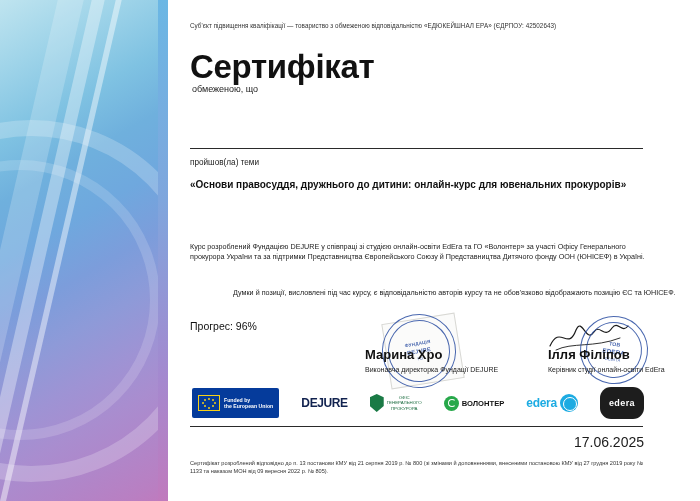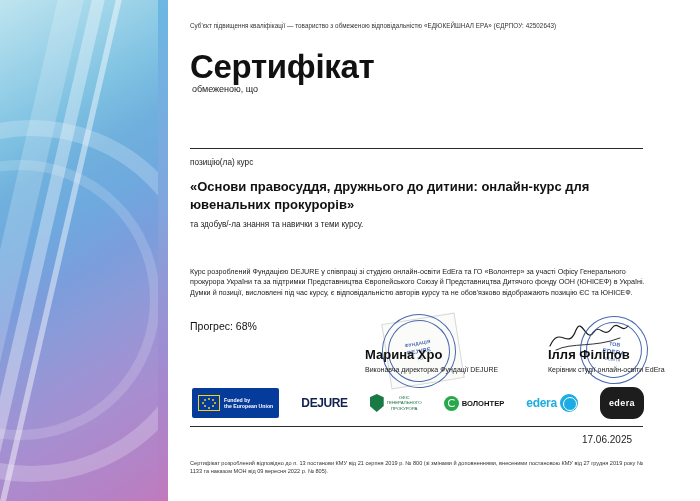--- a/index.html
+++ b/index.html
@@ -122,42 +122,42 @@
     top: 158px;
     left: 0;
     font-size: 8.2px;
     color: #222;
   }
   .course-name {
     position: absolute;
     top: 178px;
     left: 0;
     width: 440px;
-    font-size: 13px;
+    font-size: 10px;
     font-weight: bold;
     color: #111;
     line-height: 1.35;
   }
   .acquired {
     position: absolute;
     top: 220px;
     left: 0;
     font-size: 8.2px;
     color: #222;
   }
   .para {
     position: absolute;
     left: 0;
     width: 455px;
     font-size: 7.2px;
     color: #222;
     line-height: 1.45;
   }
-  .para.p1 { top: 242px; margin-top: 25px; }
-  .para.p2 { top: 288px; }
+  .para.p1 { top: 242px; }
+  .para.p2 { top: 288px; margin-left: 43px; }
   .progress {
     position: absolute;
     top: 320px;
     left: 0;
     font-size: 10.5px;
     color: #111;
   }
 
   
   .sig-block {
@@ -383,22 +383,22 @@
     top: 434px;
     left: 0;
     font-size: 8.4px;
     color: #1b1b1b;
   }
   .cert-date {
     position: absolute;
     top: 434px;
     left: 380px;
     width: 74px;
-    text-align: center;
-    font-size: 10px;
+    text-align: right;
+    font-size: 14px;
     color: #1b1b1b;
   }
   .legal {
     position: absolute;
     top: 459px;
     left: 0;
     width: 455px;
     font-size: 5.6px;
     line-height: 1.45;
     color: #333;
@@ -420,28 +420,27 @@
 
   <div class="content">
 
     <div class="top-note">Суб'єкт підвищення кваліфікації — товариство з обмеженою відповідальністю «ЕДЮКЕЙШНАЛ ЕРА» (ЄДРПОУ: 42502643)</div>
 
     <div class="title">Сертифікат</div>
     <div class="subtitle">обмеженою, що</div>
 
     <div class="rule r1"></div>
 
-    <div class="passed-label">позицію(ла) курс</div>
+    <div class="passed-label">пройшов(ла) теми</div>
     <div class="course-name">«Основи правосуддя, дружнього до дитини: онлайн-курс для ювенальних прокурорів»</div>
-    <div class="acquired">та здобув/-ла знання та навички з теми курсу.</div>
 
     <div class="para p1">Курс розроблений Фундацією DEJURE у співпраці зі студією онлайн-освіти EdEra та ГО «Волонтер» за участі Офісу Генерального прокурора України та за підтримки Представництва Європейського Союзу й Представництва Дитячого фонду ООН (ЮНІСЕФ) в Україні.</div>
     <div class="para p2">Думки й позиції, висловлені під час курсу, є відповідальністю авторів курсу та не обов'язково відображають позицію ЄС та ЮНІСЕФ.</div>
 
-    <div class="progress">Прогрес: 68%</div>
+    <div class="progress">Прогрес: 96%</div>
 
     <div class="stamp-paper"></div>
     <div class="stamp stamp-dejure">
       <div class="stamp-text t1">ФУНДАЦІЯ</div>
       <div class="stamp-text t2">DEJURE</div>
       <div class="stamp-text t3">ГО</div>
     </div>
 
     <svg class="sig-scribble" viewBox="0 0 84 36">
       <path d="M4 28 C 14 6, 22 34, 30 12 C 36 -2, 40 26, 48 14 C 54 5, 58 22, 66 10 C 72 2, 76 16, 82 8" stroke="#1a1a1a" stroke-width="1.2" fill="none" stroke-linecap="round"></path>

